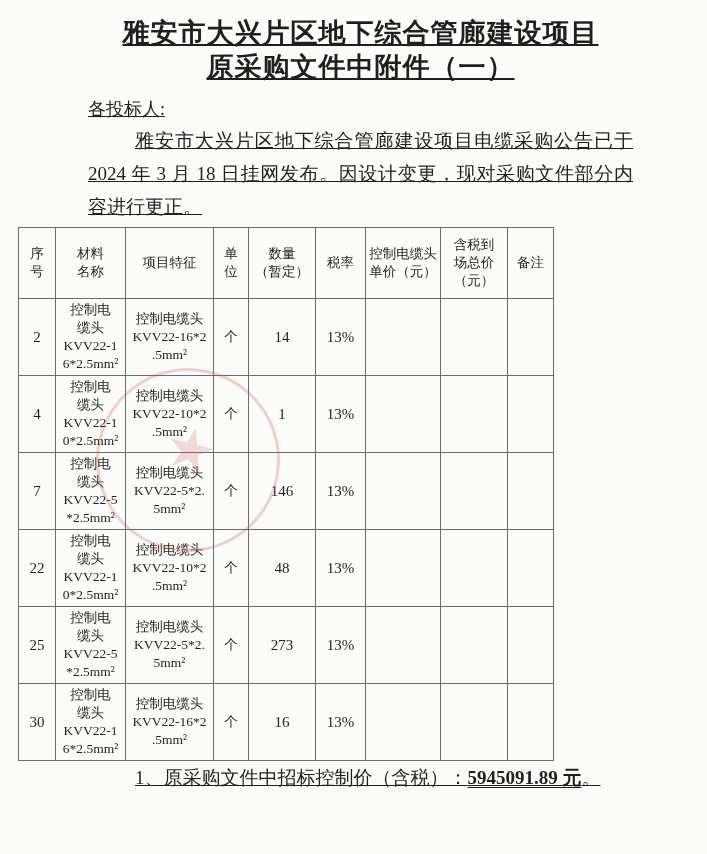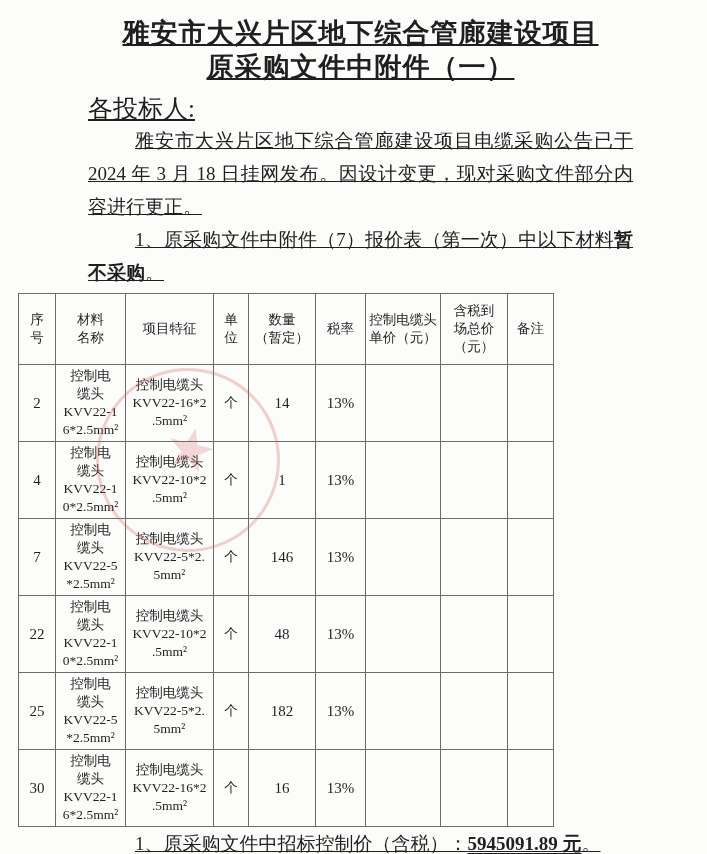--- a/index.html
+++ b/index.html
@@ -17,21 +17,21 @@
   .content{width:545px;margin:0 auto 0 88px;text-decoration:underline;}
   .doc-title{
     width:545px;
     text-align:center;
     font-size:27px;
     font-weight:bold;
     line-height:34px;
     letter-spacing:1px;
     margin:2px 0 10px 0;
   }
-  .salutation{font-size:25px;line-height:30px;margin:0;}
+  .salutation{font-size:18px;line-height:30px;margin:0;}
   p.body-par{font-size:19px;line-height:33px;margin:0;text-align:justify;}
   .indent{text-indent:47px;display:block;}
   .b{font-weight:bold;}
   .u{text-decoration:underline;text-underline-offset:3px;}
   table.price-table{
     border-collapse:collapse;
     table-layout:fixed;
     width:535px;
     margin:4px 0 0 18px;
     font-size:13.5px;
@@ -87,21 +87,20 @@
   <div class="content">
     <div class="doc-title">
       <div>雅安市大兴片区地下综合管廊建设项目</div>
       <div>原采购文件中附件（一）</div>
     </div>
 
     <p class="salutation">各投标人:</p>
 
     <p class="body-par indent">雅安市大兴片区地下综合管廊建设项目电缆采购公告已于 2024 年 3 月 18 日挂网发布。因设计变更，现对采购文件部分内容进行更正。</p>
 
-    <p class="body-par indent"><span>1、原采购文件中附件（7）报价表（第一次）中以下材料</span><span class="b">暂不采购</span><span>。</span></p>
   </div>
 
   <table class="price-table">
     <colgroup>
       <col style="width:37px">
         <col style="width:70px">
         <col style="width:88px">
       <col style="width:35px">
         <col style="width:67px">
         <col style="width:50px">
@@ -197,21 +196,21 @@
       <tr>
         <td class="cell-number">25</td>
         <td class="cell-material">控制电
 缆头
 KVV22-5
 *2.5mm²</td>
         <td class="cell-feature">控制电缆头
 KVV22-5*2.
 5mm²</td>
         <td>个</td>
-        <td class="cell-number">182</td>
+        <td class="cell-number">273</td>
         <td class="cell-number">13%</td>
         <td></td>
         <td></td>
         <td></td>
       </tr>
       <tr>
         <td class="cell-number">30</td>
         <td class="cell-material">控制电
 缆头
 KVV22-1

